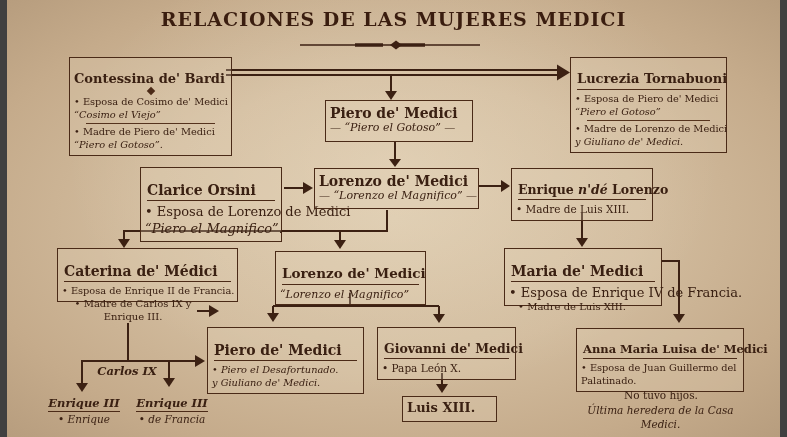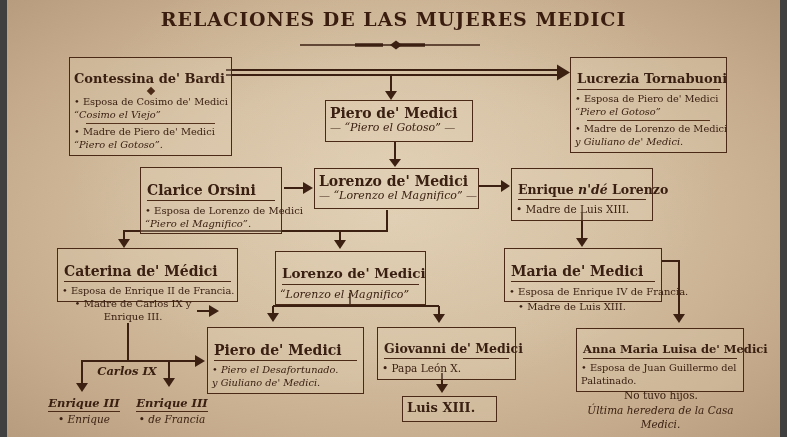--- a/index.html
+++ b/index.html
@@ -14,21 +14,21 @@
     font-size:19px;font-weight:bold;letter-spacing:1px;color:#3a1d0f;margin:0;}
   .wires{position:absolute;left:0;top:0;z-index:1;}
   .node{position:absolute;z-index:2;border:1.5px solid #4a2a17;background:rgba(226,209,182,.30);
     color:#3a2012;padding:14px 4px 3px;box-sizing:border-box;}
   .ntitle{font-weight:bold;line-height:1.15;white-space:nowrap;}
   .ntitle.ul{border-bottom:1px solid #4b2a17;padding-bottom:2px;margin:0 2px 3px;}
   .t14{font-size:14px;} .t135{font-size:13.5px;} .t13{font-size:13px;}
   .t125{font-size:12.5px;} .t115{font-size:11.5px;}
   .sub{font-style:italic;font-size:11px;line-height:1.2;white-space:nowrap;}
   .bline{font-size:9.8px;line-height:1.3;white-space:nowrap;}
-  .bline.sm{font-size:10px;}
+  .bline.sm{font-size:13px;}
   .it{font-style:italic;}
   .bsep{border-bottom:1px solid #55331d;margin:2px 12px 2px;}
   .dmd{width:6px;height:6px;background:#4b2a17;transform:rotate(45deg);margin:1px auto 2px;}
   .flab{position:absolute;z-index:2;color:#3a2012;text-align:center;font-style:italic;}
   .flab .lt{font-weight:bold;font-size:11.5px;white-space:nowrap;}
   .flab .lt.ul{display:inline-block;border-bottom:1px solid #4b2a17;padding-bottom:1px;}
   .flab .ls{font-size:10.5px;white-space:nowrap;line-height:1.4;}
   .note{position:absolute;z-index:2;color:#3a2012;text-align:center;font-size:10px;
     line-height:1.3;white-space:nowrap;}
 </style>

